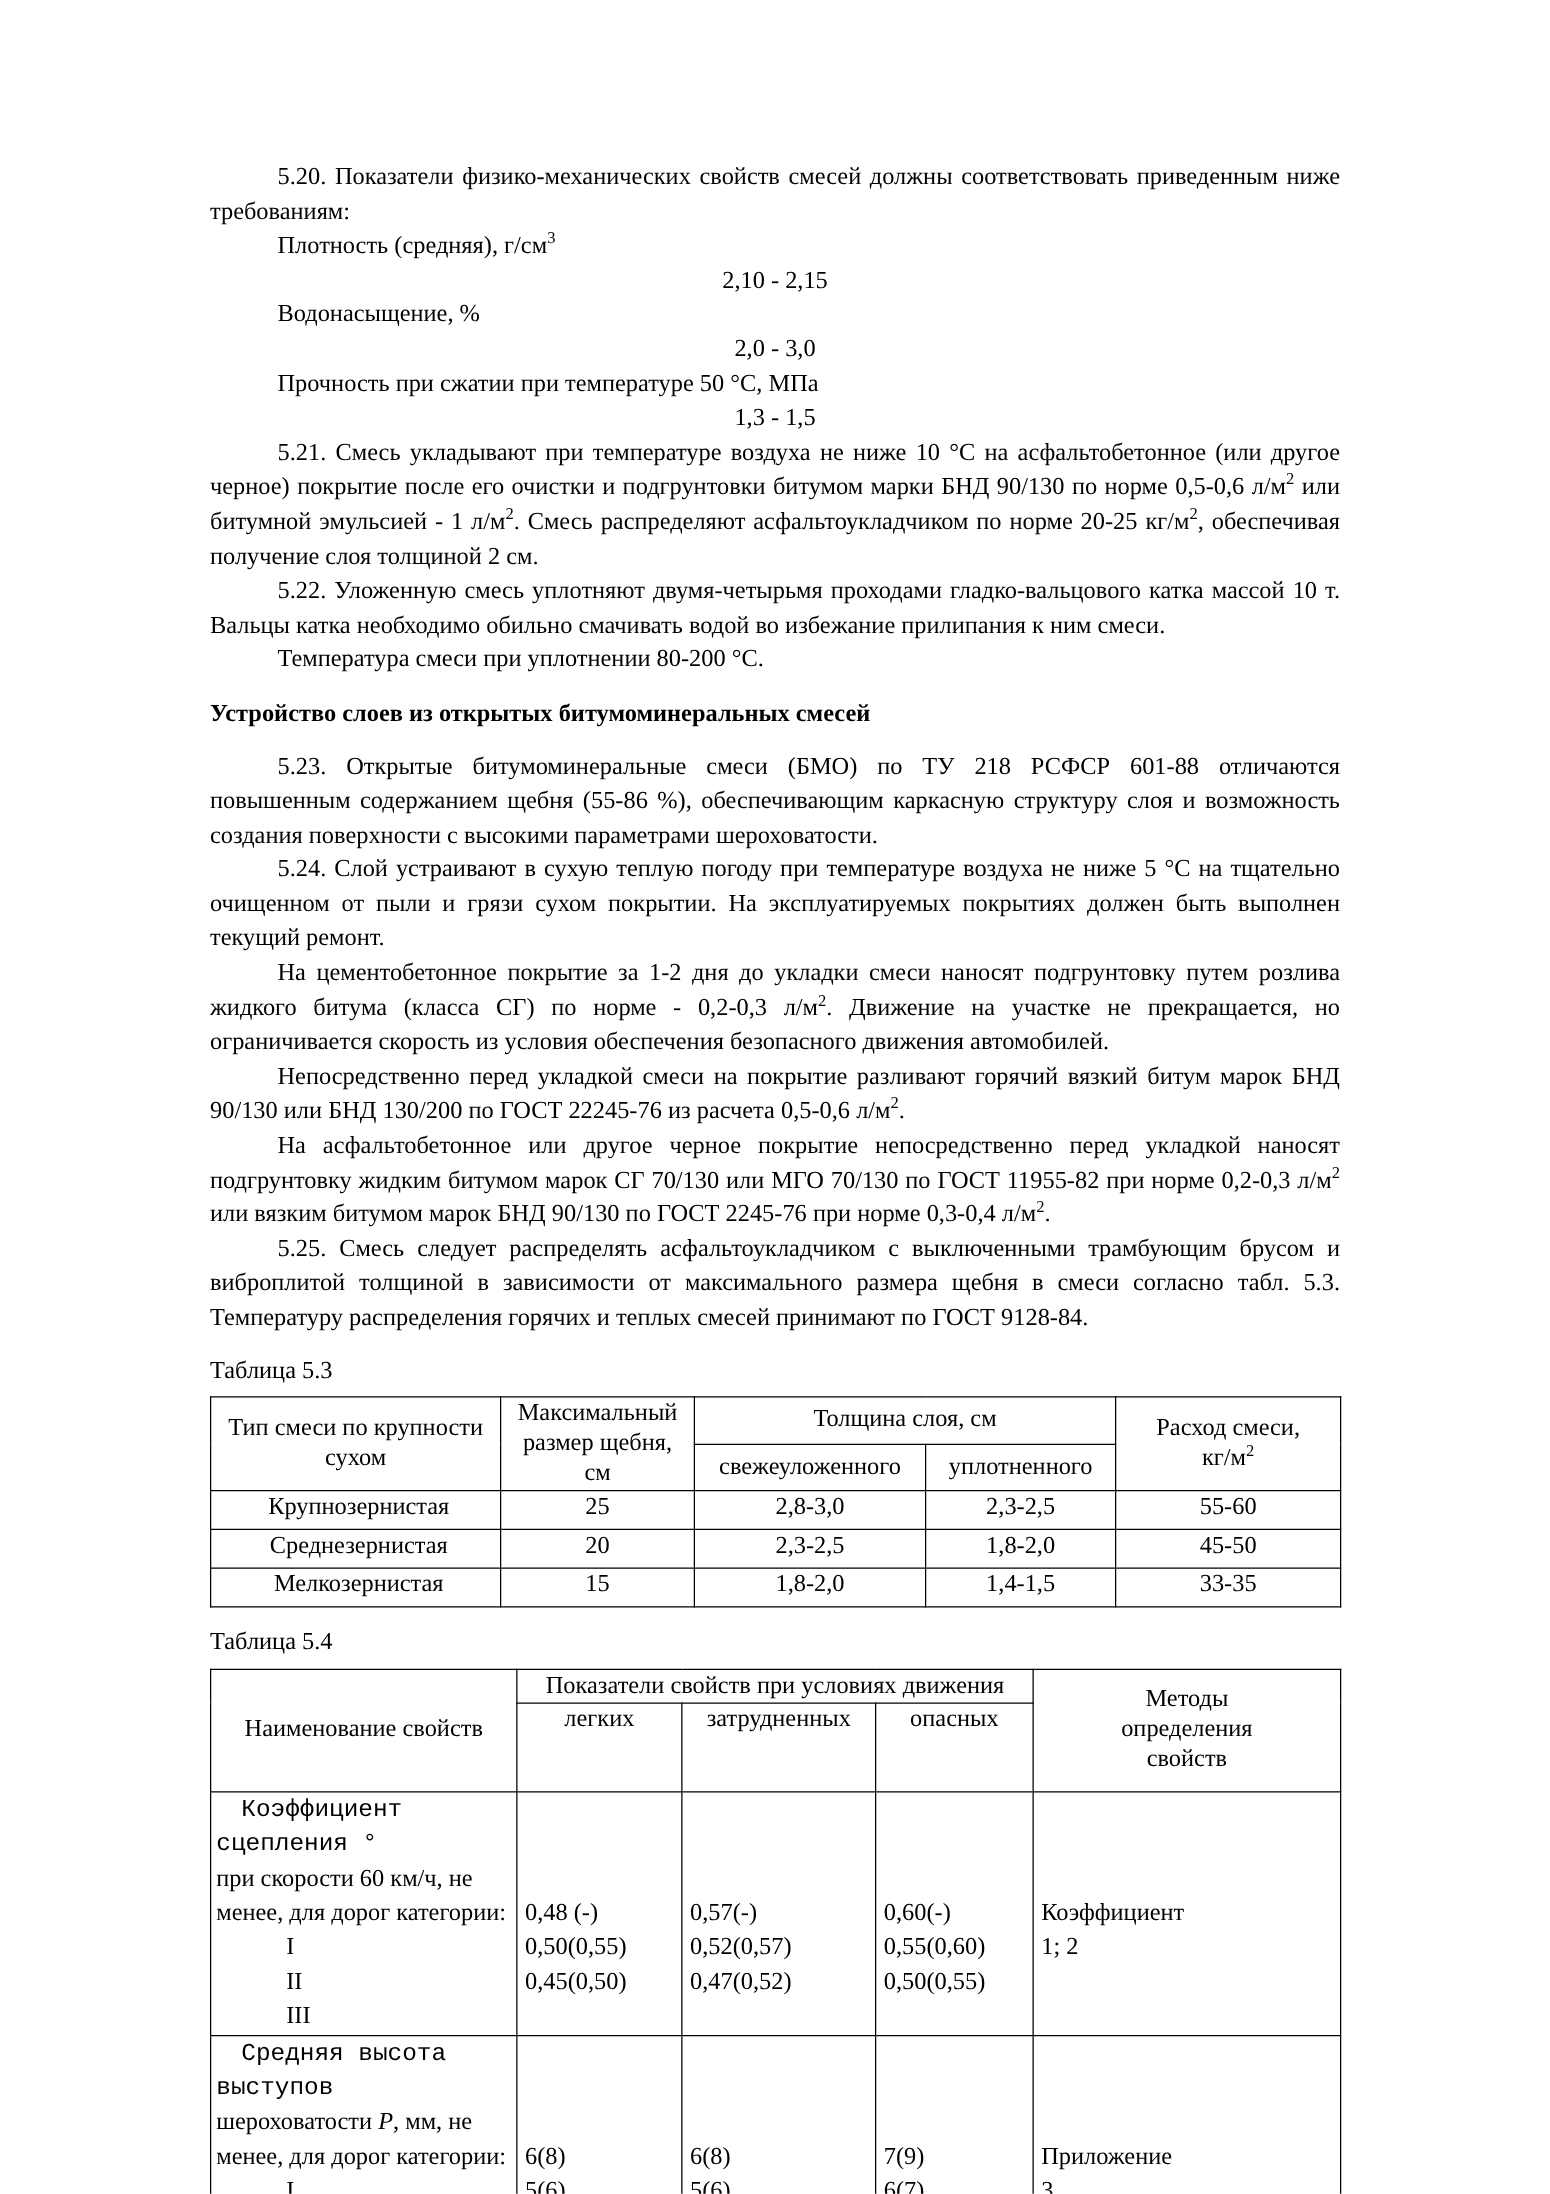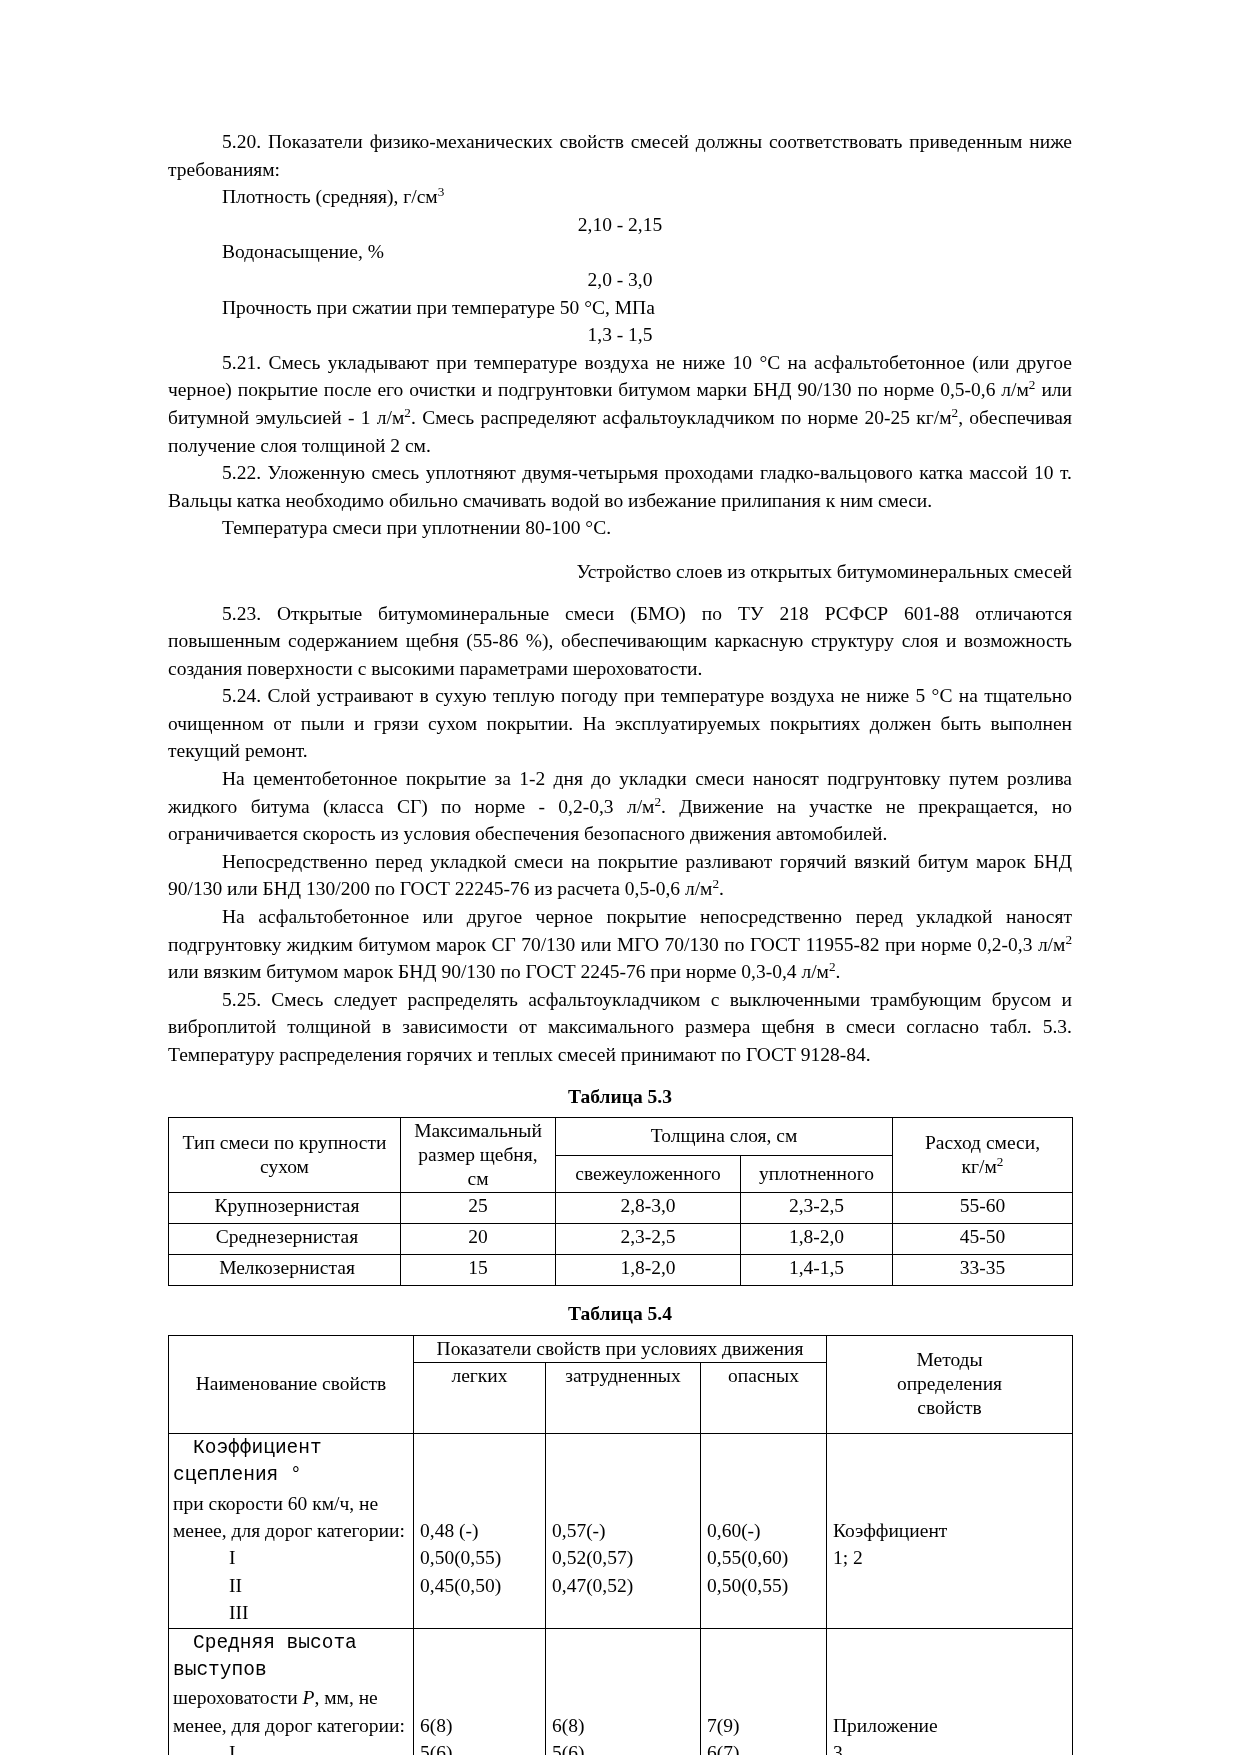--- a/index.html
+++ b/index.html
@@ -59,33 +59,32 @@
     white-space: nowrap;
   }
   .prop-row .pval {
     white-space: nowrap;
     text-align: center;
   }
   h2.section-head {
     margin: 16px 0 14px 0;
     font-size: 19.5px;
     line-height: 27.6px;
-    font-weight: normal;
-    text-align: right;
+    font-weight: bold;
+    text-align: left;
     text-indent: 0;
   }
   .spacer-sm { height: 7px; }
   .spacer-md { height: 14px; }
 
   .tbl-caption {
     font-size: 19.5px;
     line-height: 27.6px;
-    text-align: center;
+    text-align: left;
     margin: 0;
-    font-weight: bold;
   }
   table.doc-table {
     border-collapse: collapse;
     width: 904px;
     table-layout: fixed;
     font-size: 19.5px;
     line-height: 24px;
   }
   table.doc-table td, table.doc-table th {
     border: 1.6px solid #000;
@@ -159,21 +158,21 @@
       <div class="prop-row">
         <span class="pname">Прочность при сжатии при температуре 50 °С, МПа</span>
         <span class="pval">1,3 - 1,5</span>
       </div>
     </div>
 
     <p class="para"><span>5.21. Смесь укладывают при температуре воздуха не ниже 10 °С на асфальтобетонное (или другое черное) покрытие после его очистки и подгрунтовки битумом марки БНД 90/130 по норме 0,5-0,6 л/м<sup>2</sup> или битумной эмульсией - 1 л/м<sup>2</sup>. Смесь распределяют асфальтоукладчиком по норме 20-25 кг/м<sup>2</sup>, обеспечивая получение слоя толщиной 2 см.</span></p>
 
     <p class="para">5.22. Уложенную смесь уплотняют двумя-четырьмя проходами гладко-вальцового катка массой 10 т. Вальцы катка необходимо обильно смачивать водой во избежание прилипания к ним смеси.</p>
 
-    <p class="para">Температура смеси при уплотнении 80-100 °С.</p>
+    <p class="para">Температура смеси при уплотнении 80-200 °С.</p>
 
     <h2 class="section-head">Устройство слоев из открытых битумоминеральных смесей</h2>
 
     <p class="para">5.23. Открытые битумоминеральные смеси (БМО) по ТУ 218 РСФСР 601-88 отличаются повышенным содержанием щебня (55-86 %), обеспечивающим каркасную структуру слоя и возможность создания поверхности с высокими параметрами шероховатости.</p>
 
     <p class="para">5.24. Слой устраивают в сухую теплую погоду при температуре воздуха не ниже 5 °С на тщательно очищенном от пыли и грязи сухом покрытии. На эксплуатируемых покрытиях должен быть выполнен текущий ремонт.</p>
 
     <p class="para">На цементобетонное покрытие за 1-2 дня до укладки смеси наносят подгрунтовку путем розлива жидкого битума (класса СГ) по норме - 0,2-0,3 л/м<sup>2</sup>. Движение на участке не прекращается, но ограничивается скорость из условия обеспечения безопасного движения автомобилей.</p>
 
     <p class="para">Непосредственно перед укладкой смеси на покрытие разливают горячий вязкий битум марок БНД 90/130 или БНД 130/200 по ГОСТ 22245-76 из расчета 0,5-0,6 л/м<sup>2</sup>.</p>

